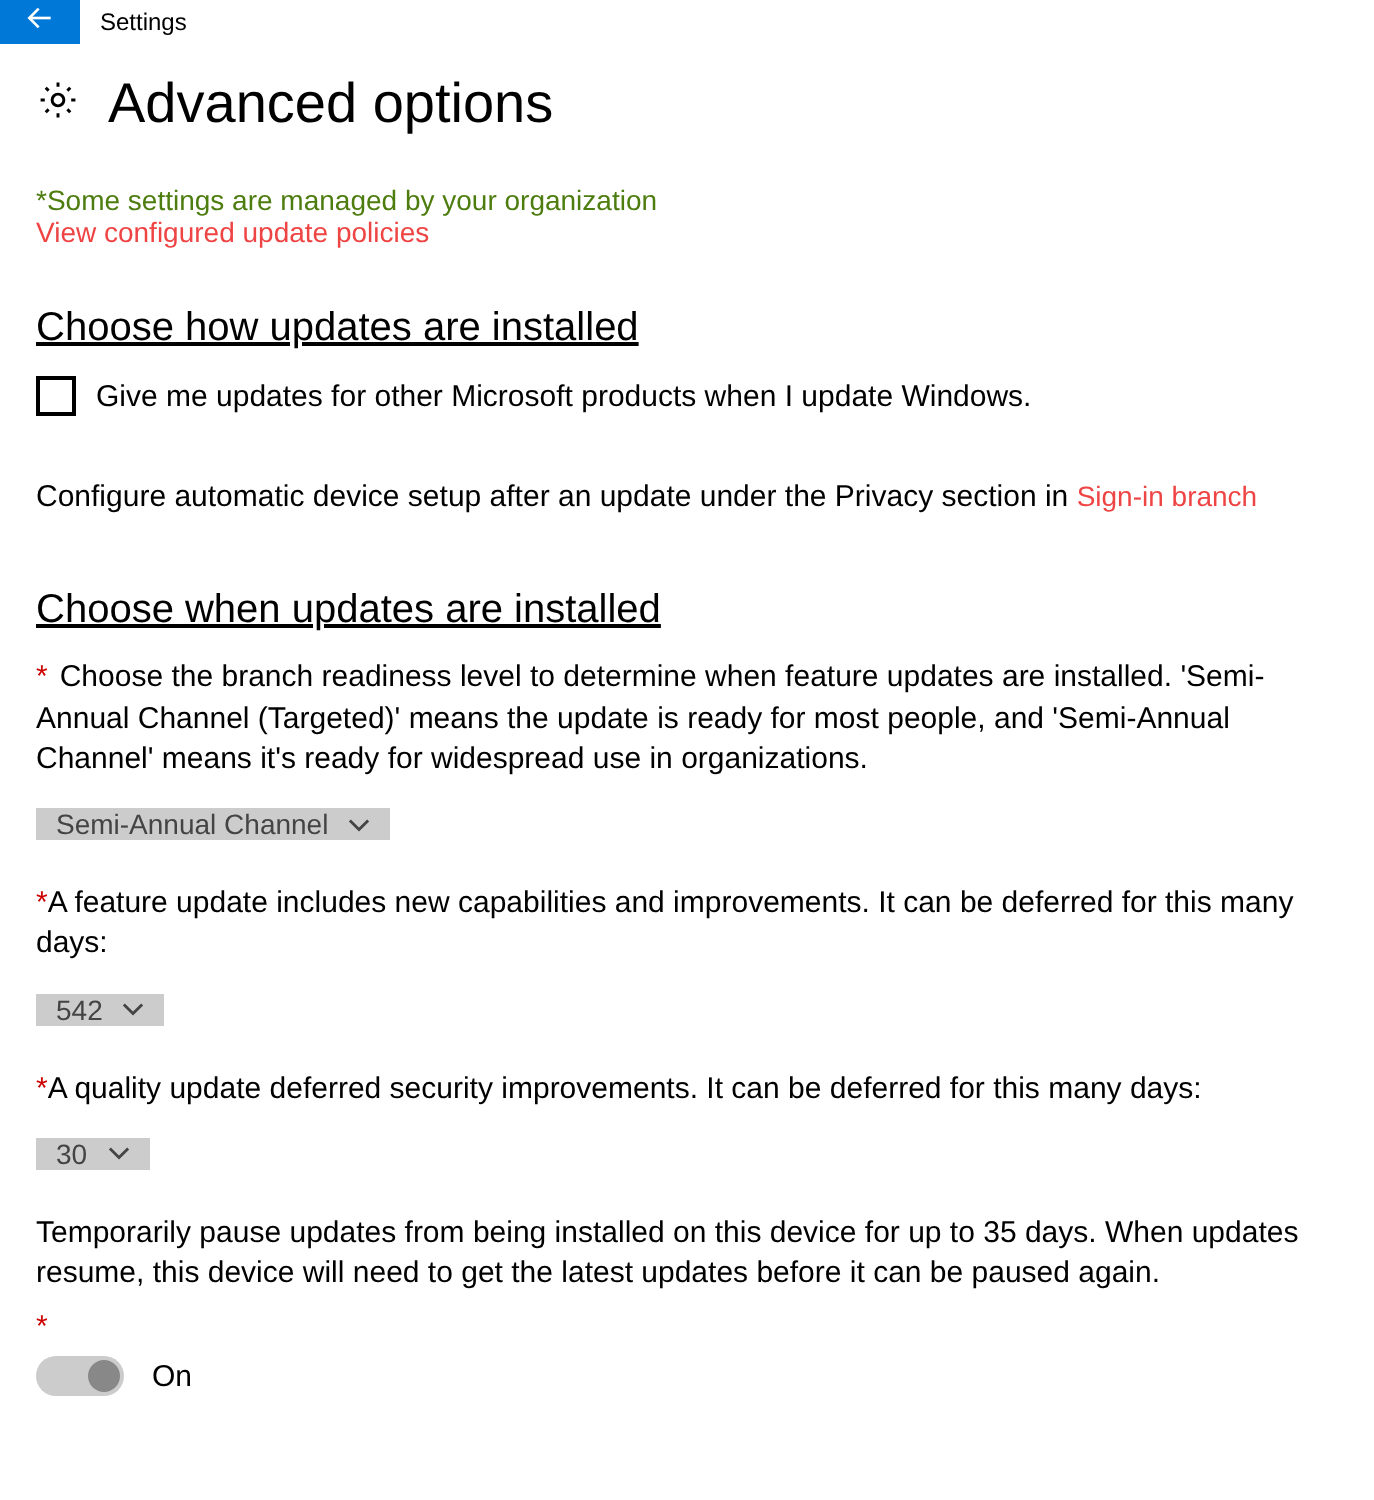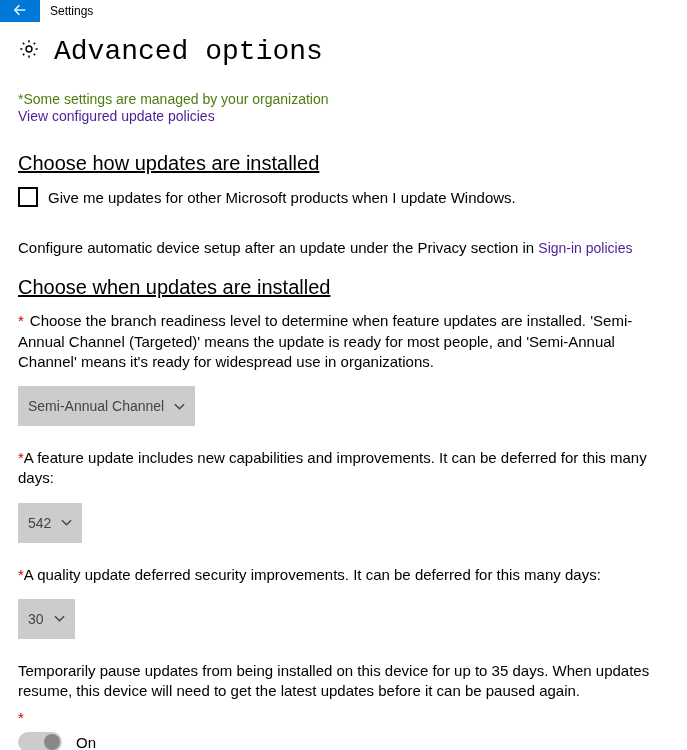--- a/index.html
+++ b/index.html
@@ -36,37 +36,36 @@
     color: #000;
   }
   .content {
     padding: 6px 18px 20px 18px;
   }
   .page-header {
     display: flex;
     align-items: center;
     gap: 14px;
     margin: 8px 0 24px 0;
-    font-family: Liberation Mono, monospace;
   }
   .page-header svg {
     width: 22px; height: 22px;
   }
   .page-header h1 {
     font-weight: 300;
     font-size: 28px;
     margin: 0;
   }
   .managed {
     color: #4d7c0f;
     font-size: 14px;
     display: block;
   }
   .link {
-    color: #4c1d95;
+    color: #ef4444;
     cursor: pointer;
     font-size: 14px;
   }
   h2.section {
     font-weight: 400;
     font-size: 20px;
     margin: 28px 0 12px 0;
     text-decoration: underline;
   }
   .checkbox-row {
@@ -91,21 +90,21 @@
     color: #c00;
   }
   .indented {
     margin-left: 6px;
   }
   .dropdown {
     display: inline-flex;
     align-items: center;
     background: #ccc;
     color: #444;
-    padding: 12px 10px;
+    padding: 0 10px;
     font-size: 14px;
     margin: 6px 0 14px 0;
     cursor: default;
     gap: 10px;
     min-width: 54px;
   }
   .dropdown.wide { min-width: 140px; }
   .dropdown .chev { margin-left: auto; }
   .chev svg { width: 11px; height: 11px; display:block; }
   .toggle-row {
@@ -163,24 +162,24 @@
   <span class="link">View configured update policies</span>
 
   <h2 class="section">Choose how updates are installed</h2>
 
   <div class="checkbox-row">
     <div class="checkbox"></div>
     <span>Give me updates for other Microsoft products when I update Windows.</span>
   </div>
 
   <p class="paragraph">
-    <span>Configure automatic device setup after an update under the Privacy section in </span><span class="link">Sign-in policies</span>
-  </p>
-
-  <h2 class="section" style="margin-top:18px">Choose when updates are installed</h2>
+    <span>Configure automatic device setup after an update under the Privacy section in </span><span class="link">Sign-in branch</span>
+  </p>
+
+  <h2 class="section" style="margin-top:35px">Choose when updates are installed</h2>
 
   <p class="paragraph">
     <span class="star">*</span><span class="indented">Choose the branch readiness level to determine when feature updates are installed. 'Semi-Annual Channel (Targeted)' means the update is ready for most people, and 'Semi-Annual Channel' means it's ready for widespread use in organizations.</span>
   </p>
   <div class="dropdown wide">
     <span>Semi-Annual Channel</span>
     <span class="chev">
       <svg viewBox="0 0 12 12">
           <path d="M1 3.5 6 8.5l5-5" fill="none" stroke="#444" stroke-width="1.5"></path>
         </svg>

